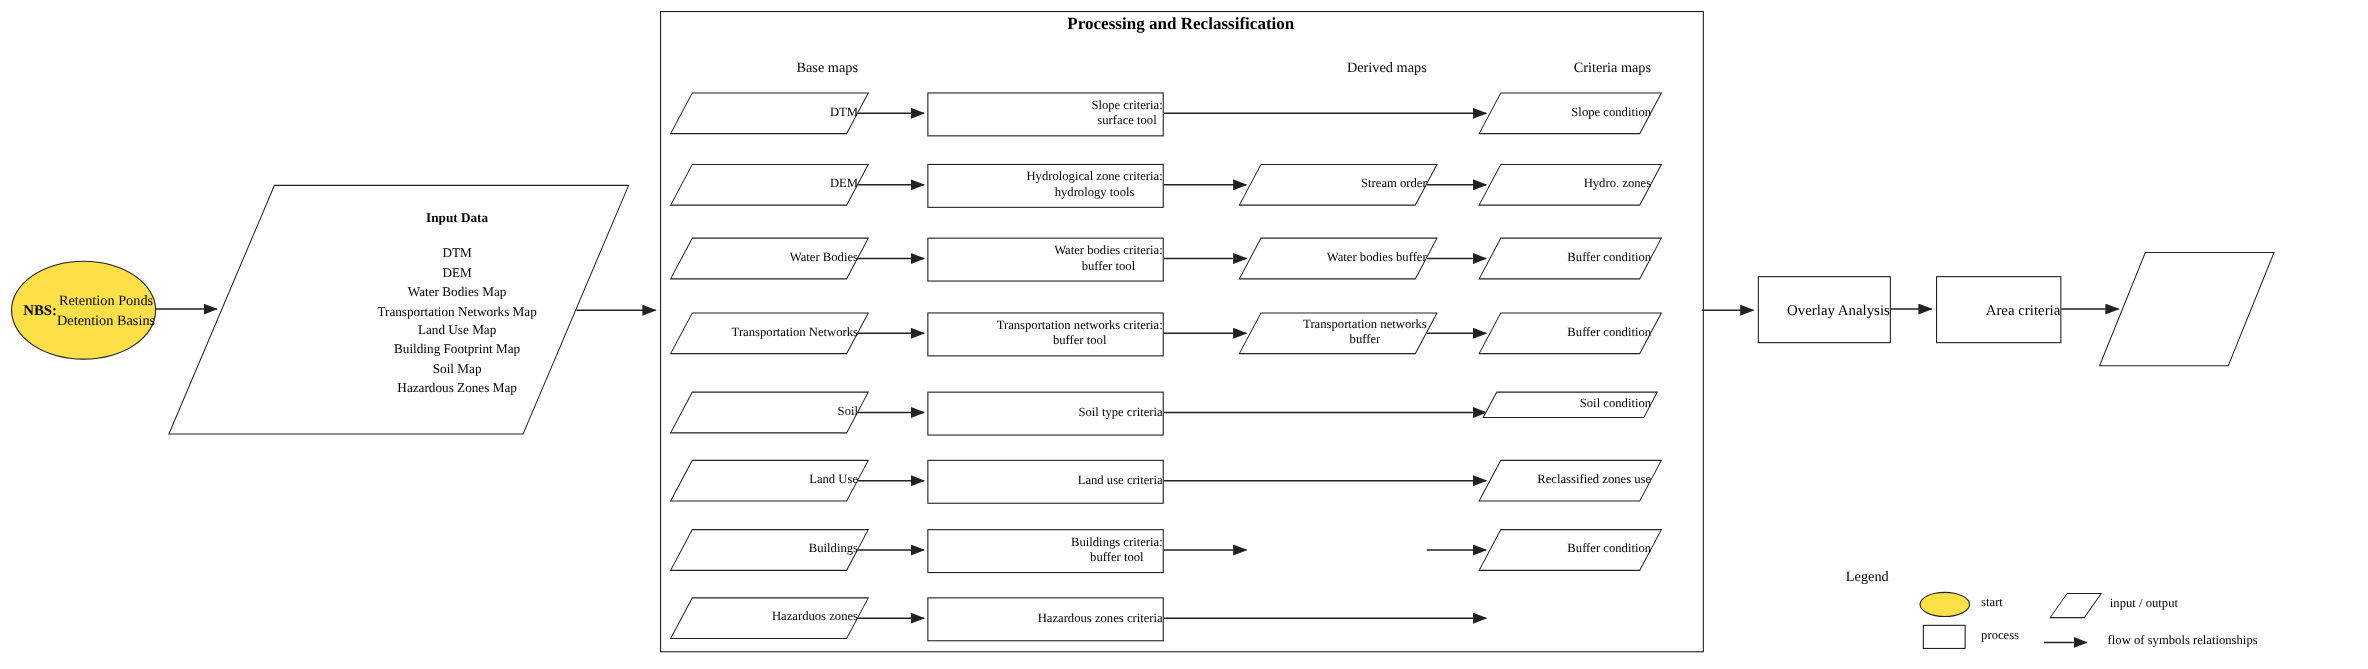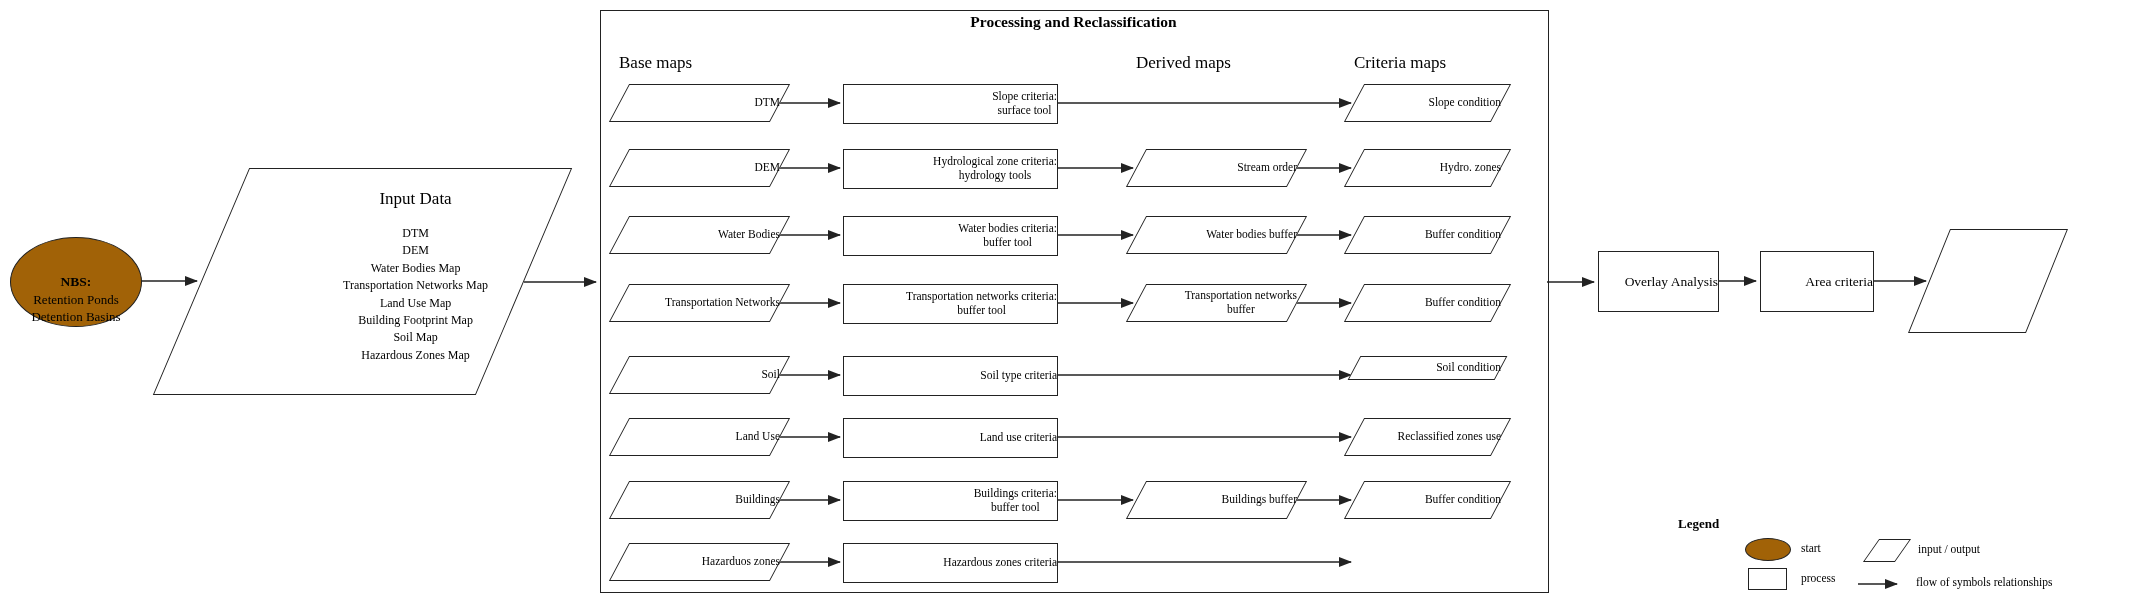--- a/index.html
+++ b/index.html
@@ -9,34 +9,34 @@
   .wires line{stroke:#222;stroke-width:1.4}
   .node{position:absolute;display:flex;align-items:center;justify-content:flex-end;
         text-align:center;z-index:2}
   .lbl{position:relative;white-space:pre-line;line-height:1.18;font-size:11.5px;z-index:3}
   .par .shape{position:absolute;inset:0;border:1.5px solid #222;background:#fff;
               transform:skewX(-28deg)}
   .par.bigpar .shape{transform:skewX(-23deg)}
   .par.outpar .shape{transform:skewX(-22deg)}
   .par.legpar .shape{transform:skewX(-35deg)}
   .rectnode{border:1.5px solid #222;background:#fff}
-  .ellipsenode{border:1.5px solid #222;border-radius:50%;background:#a16207;flex-direction:column}
+  .ellipsenode{border:1.5px solid #222;border-radius:50%;background:#fde047;}
   .frame{position:absolute;left:600px;top:10px;width:947px;height:581px;
          border:1.6px solid #222;z-index:0;background:#fff}
   .frame-title{position:absolute;left:600px;top:13px;width:947px;text-align:center;
                font-weight:bold;font-size:15.5px;z-index:2}
-  .colhead{position:absolute;top:53px;text-align:left;font-size:17px;z-index:2}
+  .colhead{position:absolute;top:53px;text-align:right;font-size:13px;z-index:2}
   .start-title{font-weight:bold;font-size:13.5px;line-height:1.3}
   .start-lines{font-size:13px;white-space:pre-line;line-height:1.35}
   .input-label{position:relative;transform:translateX(-36px);text-align:center;z-index:3;
                padding-bottom:10px}
-  .input-title{font-weight:normal;font-size:17px;margin-bottom:16px}
+  .input-title{font-weight:bold;font-size:12px;margin-bottom:16px}
   .input-items{font-size:12px;white-space:pre-line;line-height:1.45}
   .stage-label{font-weight:normal;font-size:13.5px;white-space:pre-line;line-height:1.3}
-  .legend-title{position:absolute;left:1678px;top:516px;font-weight:bold;font-size:13px;z-index:2}
+  .legend-title{position:absolute;left:1678px;top:516px;font-weight:normal;font-size:13px;z-index:2}
   .legend-label{position:absolute;font-size:11.5px;z-index:2;white-space:nowrap}
 </style>
 </head>
 <body>
 
 <div class="canvas">
 
   <svg class="wires" width="2153" height="608">
     <defs>
       <marker id="ah" markerUnits="userSpaceOnUse" markerWidth="13" markerHeight="10" refX="12" refY="5" orient="auto">
@@ -199,24 +199,20 @@
   </div>
 
   <div class="node par" style="left:619px;top:481px;width:161px;height:38px">
     <i class="shape"></i>
     <span class="lbl">Buildings</span>
   </div>
   <div class="node rectnode" style="left:843px;top:481px;width:213px;height:38px">
     <span class="lbl">Buildings criteria:
 buffer tool</span>
   </div>
-  <div class="node par" style="left:1136px;top:481px;width:161px;height:38px">
-    <i class="shape"></i>
-    <span class="lbl">Buildings buffer</span>
-  </div>
   <div class="node par" style="left:1354px;top:481px;width:147px;height:38px">
     <i class="shape"></i>
     <span class="lbl">Buffer condition</span>
   </div>
 
   <div class="node par" style="left:619px;top:543px;width:161px;height:38px">
     <i class="shape"></i>
     <span class="lbl">Hazarduos zones</span>
   </div>
   <div class="node rectnode" style="left:843px;top:543px;width:213px;height:38px">

